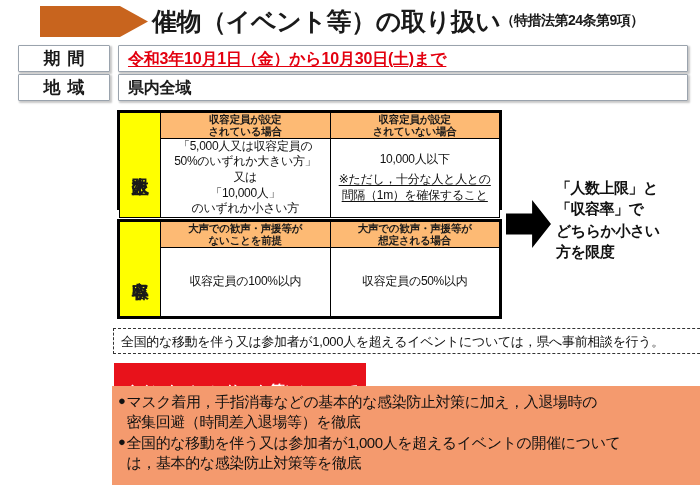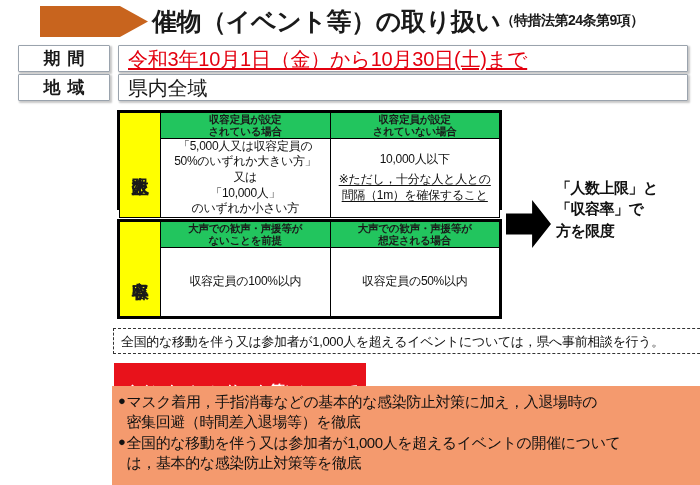--- a/index.html
+++ b/index.html
@@ -86,22 +86,22 @@
     padding-left: 9px;
   }
   .label-text {
     font-size: 17px;
     font-weight: bold;
     letter-spacing: 7px;
     text-indent: 7px;
     line-height: 1;
   }
   .value-text {
-    font-size: 20px;
-    font-weight: normal;
+    font-size: 16px;
+    font-weight: bold;
     line-height: 1;
     letter-spacing: -0.2px;
   }
   .value-text.red {
     color: #e3000f;
     text-decoration: underline;
     text-underline-offset: 2px;
   }
 
   
@@ -137,21 +137,21 @@
     font-size: 17px;
     font-weight: bold;
     line-height: 1.02;
     letter-spacing: 0px;
     writing-mode: vertical-rl;
     text-orientation: upright;
     margin: 0 auto;
     white-space: nowrap;
   }
   .hcell {
-    background: #22c55e;
+    background: #fdba74;
     height: 24px;
     font-size: 10.5px;
     font-weight: bold;
     line-height: 1.18;
     letter-spacing: -0.2px;
   }
   .bcell {
     background: #ffffff;
     font-size: 12px;
     line-height: 1.3;
@@ -340,20 +340,21 @@
       </td>
     </tr>
   </tbody>
     </table>
 </div>
 
 <div class="big-arrow"></div>
 <div class="side-note">
   <span>「人数上限」と</span>
   <span>「収容率」で</span>
+  <span>どちらか小さい</span>
   <span>方を限度</span>
 </div>
 
 <div class="notice">
   <span class="notice-text">全国的な移動を伴う又は参加者が1,000人を超えるイベントについては，県へ事前相談を行う。</span>
 </div>
 
 <div class="banner">
   <span class="banner-text">イベント（コンサート等）について</span>
 </div>

